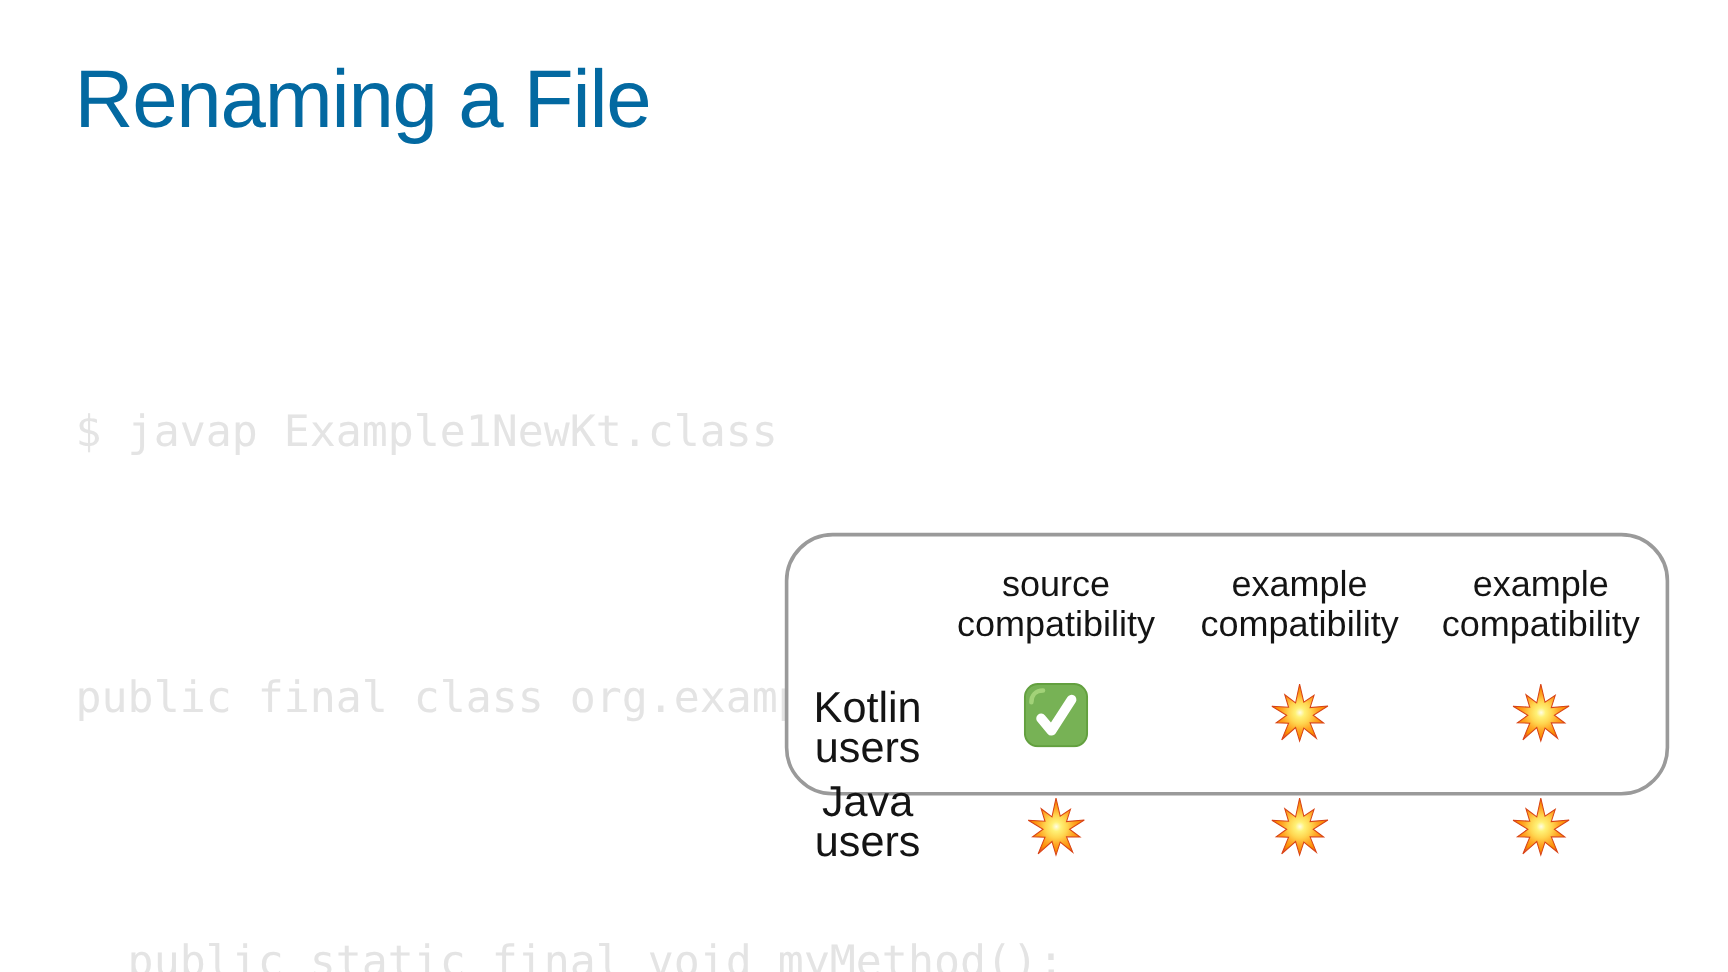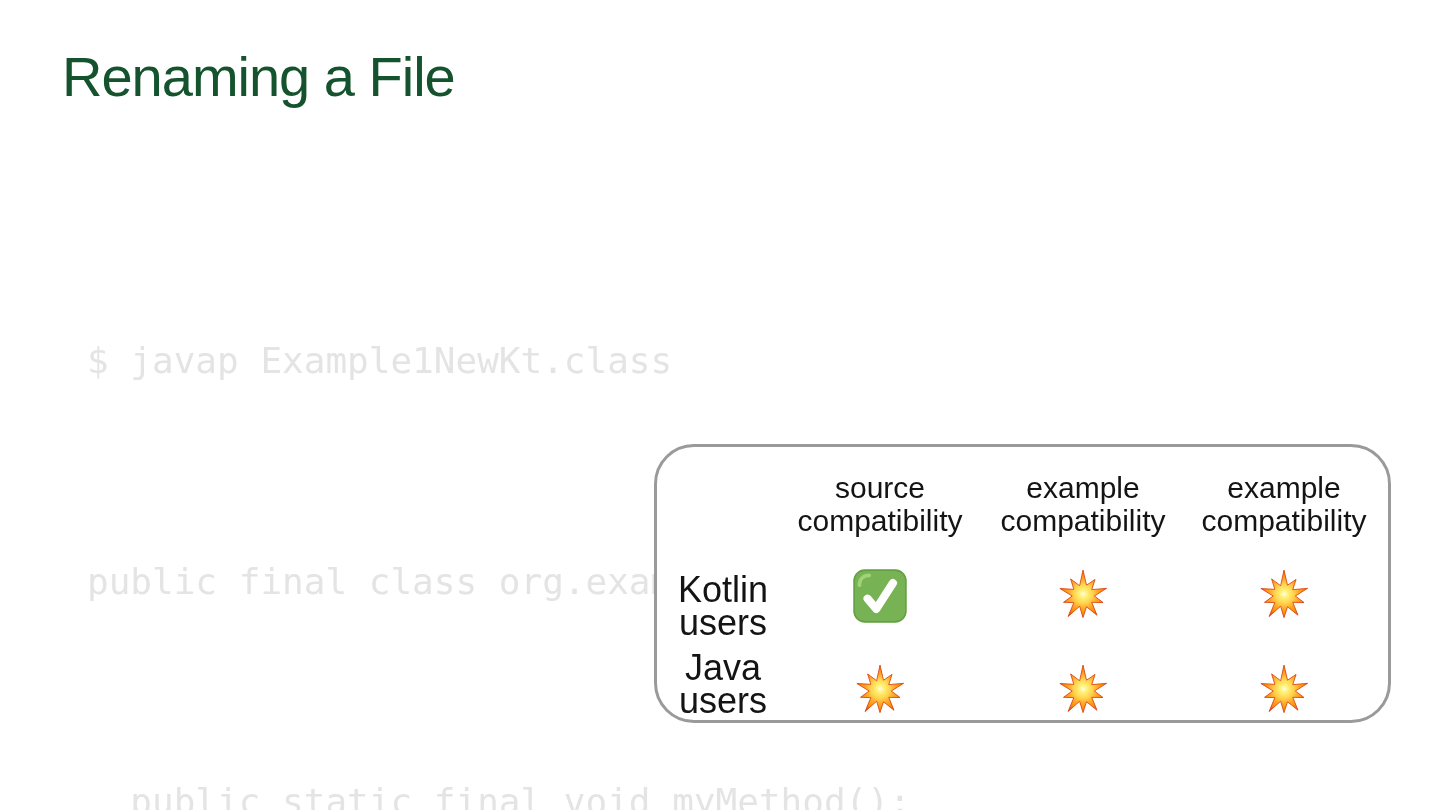--- a/index.html
+++ b/index.html
@@ -8,45 +8,45 @@
     background: #ffffff;
     overflow: hidden;
     font-family: "Liberation Sans", sans-serif;
   }
   .stage { position: relative; width: 1440px; height: 810px; background: #ffffff; }
 
   
   .slide-title {
     position: absolute;
     left: 62px; top: 44px;
-    font-size: 56px;
+    font-size: 68px;
     font-weight: 400;
     letter-spacing: -1px;
-    color: #14532d;
+    color: #0369a1;
     white-space: nowrap;
   }
 
   
   .code-block {
     position: absolute;
     left: 63px; top: 177px;
     font-family: "DejaVu Sans Mono", "Liberation Mono", monospace;
     font-size: 36px;
     line-height: 73.5px;
     color: #e4e4e4;
     white-space: pre;
   }
-  .code-line { white-space: pre; margin-left: 24px; }
+  .code-line { white-space: pre; }
   .code-bold { font-weight: 700; color: #dcdcdc; }
 
   
   .panel {
     position: absolute;
     left: 654px; top: 444px;
-    width: 737px; height: 279px;
+    width: 737px; height: 219px;
     border: 3px solid #9a9a9a;
     border-radius: 40px;
     background: #ffffff;
   }
   .panel-inner { position: absolute; inset: 0; }
 
   .col-header {
     position: absolute;
     top: 24px;
     width: 220px;

